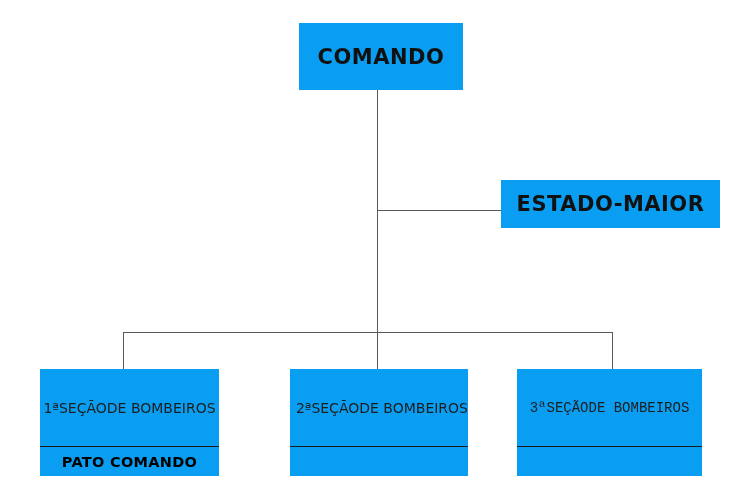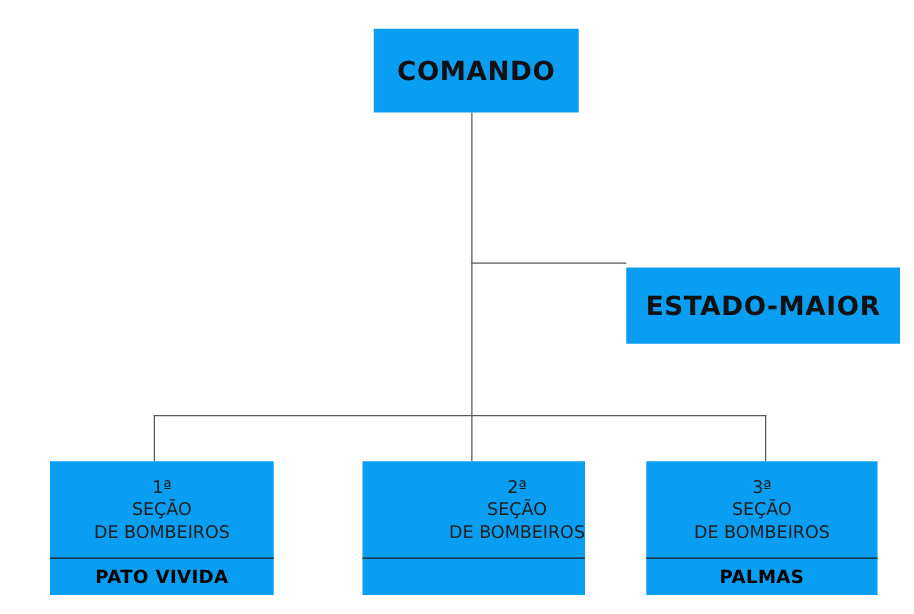--- a/index.html
+++ b/index.html
@@ -36,21 +36,21 @@
     font-size: 21px;
   }
   .sec {
     flex-direction: column;
     align-items: stretch;
     justify-content: flex-start;
   }
   .sec-top {
     height: 77px;
     display: flex;
-    flex-direction: column;
+    flex-direction: row;
     align-items: center;
     justify-content: center;
     color: var(--body-text);
     font-size: 14px;
     line-height: 18px;
   }
   .sec-divider {
     height: 0;
     border-top: 1px solid var(--divider);
     width: 100%;
@@ -85,46 +85,45 @@
   <div class="line-h" style="left:377px; top:210px; width:124px;"></div>
   <div class="line-h" style="left:123px; top:332px; width:490px;"></div>
   <div class="line-v" style="left:123px; top:332px; height:37px;"></div>
   <div class="line-v" style="left:377px; top:332px; height:37px;"></div>
   <div class="line-v" style="left:612px; top:332px; height:37px;"></div>
 
   <div class="node" style="left:299px; top:23px; width:164px; height:67px;">
     <span class="node-heading comando-label">COMANDO</span>
   </div>
 
-  <div class="node" style="left:501px; top:180px; width:219px; height:61px;margin-top:34px;">
+  <div class="node" style="left:501px; top:180px; width:219px; height:48px;">
     <span class="node-heading estado-label">ESTADO-MAIOR</span>
   </div>
 
   <div class="node sec" style="left:40px; top:369px; width:179px; height:107px;">
     <div class="sec-top">
       <span>1ª</span>
       <span>SEÇÃO</span>
       <span>DE BOMBEIROS</span>
     </div>
     <div class="sec-divider"></div>
-    <div class="sec-city">PATO VIVIDA</div>
+    <div class="sec-city">PATO COMANDO</div>
   </div>
 
   <div class="node sec" style="left:290px; top:369px; width:178px; height:107px;align-items:flex-end;">
     <div class="sec-top">
       <span>2ª</span>
       <span>SEÇÃO</span>
       <span>DE BOMBEIROS</span>
     </div>
     <div class="sec-divider"></div>
   </div>
 
-  <div class="node sec" style="left:517px; top:369px; width:185px; height:107px;">
+  <div class="node sec" style="left:517px; top:369px; width:185px; height:107px;font-family:Liberation Mono, monospace;">
     <div class="sec-top">
       <span>3ª</span>
       <span>SEÇÃO</span>
       <span>DE BOMBEIROS</span>
     </div>
     <div class="sec-divider"></div>
-    <div class="sec-city">PALMAS</div>
   </div>
 
 </div>
 
 </body></html>

